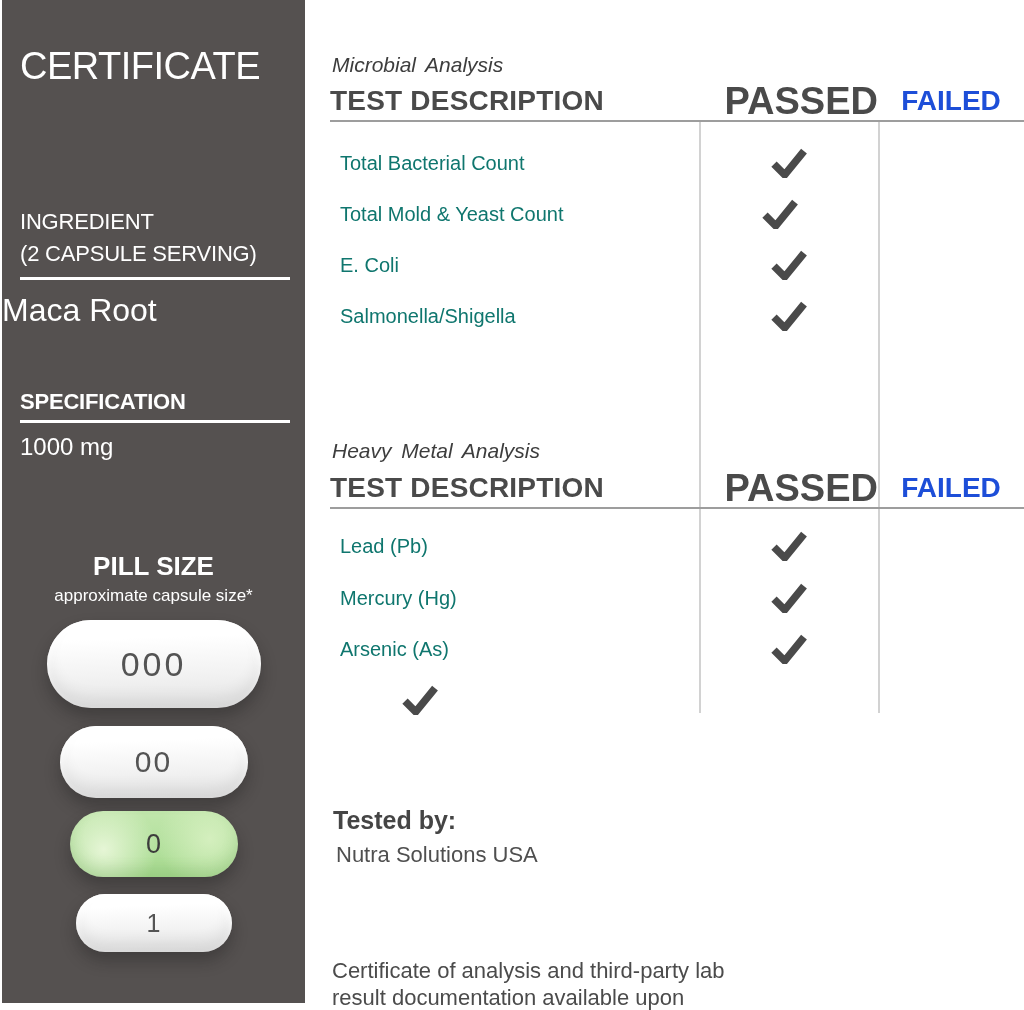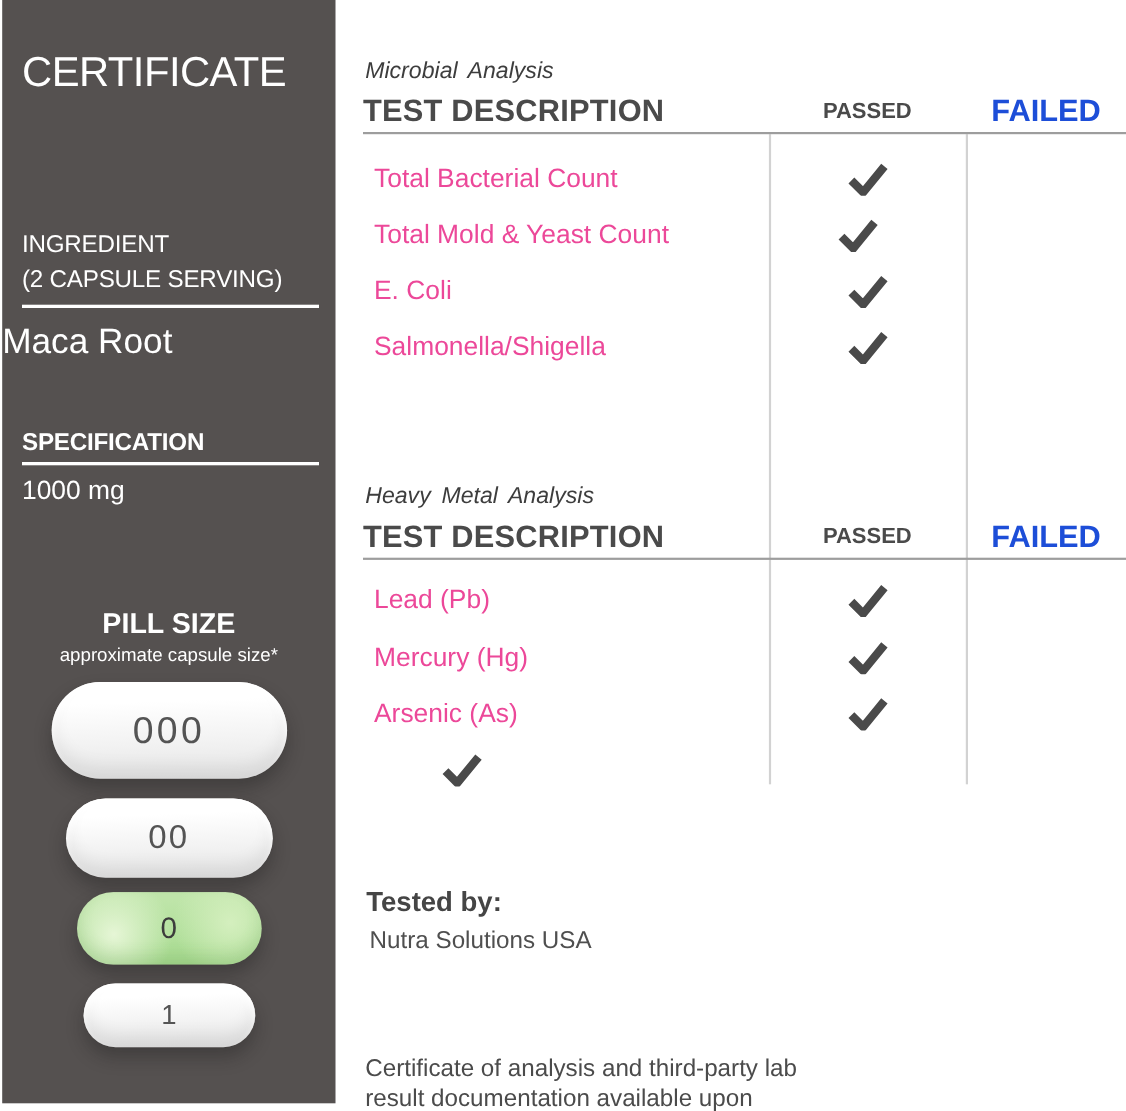--- a/index.html
+++ b/index.html
@@ -57,34 +57,34 @@
 
   
   .section-title { position:absolute; left:332px; font-style:italic; font-size:21px; color:#3d3d3d; word-spacing:4px; }
   .st-1 { top:53px; }
   .st-2 { top:439px; }
 
   .thead { position:absolute; left:330px; right:0; height:34px; display:flex; align-items:center; }
   .th-1 { top:84px; }
   .th-2 { top:471px; }
   .thead .h-desc   { width:369px; font-size:28px; font-weight:bold; letter-spacing:0.2px; color:#4a4a4a; }
-  .thead .h-passed { width:179px; text-align:center; font-size:20px; font-weight:bold; color:#4a4a4a; }
+  .thead .h-passed { width:179px; text-align:right; font-size:38px; font-weight:bold; color:#4a4a4a; }
   .thead .h-failed { width:146px; text-align:center; font-size:28px; font-weight:bold; color:#1d4ed8; }
 
   .hline { position:absolute; left:330px; right:0; height:2px; background:#9d9d9d; }
   .hl-1 { top:120px; }
   .hl-2 { top:507px; }
   .vline { position:absolute; top:122px; height:591px; width:2px; background:#d2d2d2; }
   .vl-1 { left:699px; }
   .vl-2 { left:878px; }
 
   .trow { position:absolute; left:330px; right:0; height:52px; display:flex; align-items:center; }
   .t1 .r0 { top:137px; } .t1 .r1 { top:188px;gap:27px; } .t1 .r2 { top:239px; } .t1 .r3 { top:290px; }
   .t2 .r0 { top:520px; } .t2 .r1 { top:572px; } .t2 .r2 { top:623px; } .t2 .r3 { top:674px; }
-  .cell-label  { width:369px; padding-left:10px; font-size:24px; color:#ec4899; }
+  .cell-label  { width:369px; padding-left:10px; font-size:20px; color:#0f766e; }
   .cell-passed { width:179px; display:flex; justify-content:center; align-items:center; }
   .cell-failed { width:146px; display:flex; justify-content:center; align-items:center; }
   .check { display:inline-flex; }
   .check svg { stroke:#4a4a4a; }
 
   .tested-by-label { position:absolute; left:333px; top:806px; font-size:25px; font-weight:bold; color:#454545; }
   .tested-by-value { position:absolute; left:336px; top:842px; font-size:22px; color:#4f4f4f; }
   .footer-note { position:absolute; left:332px; top:958px; width:400px; font-size:22px; line-height:1.22; color:#4b4b4b; }
 </style>
 </head>

